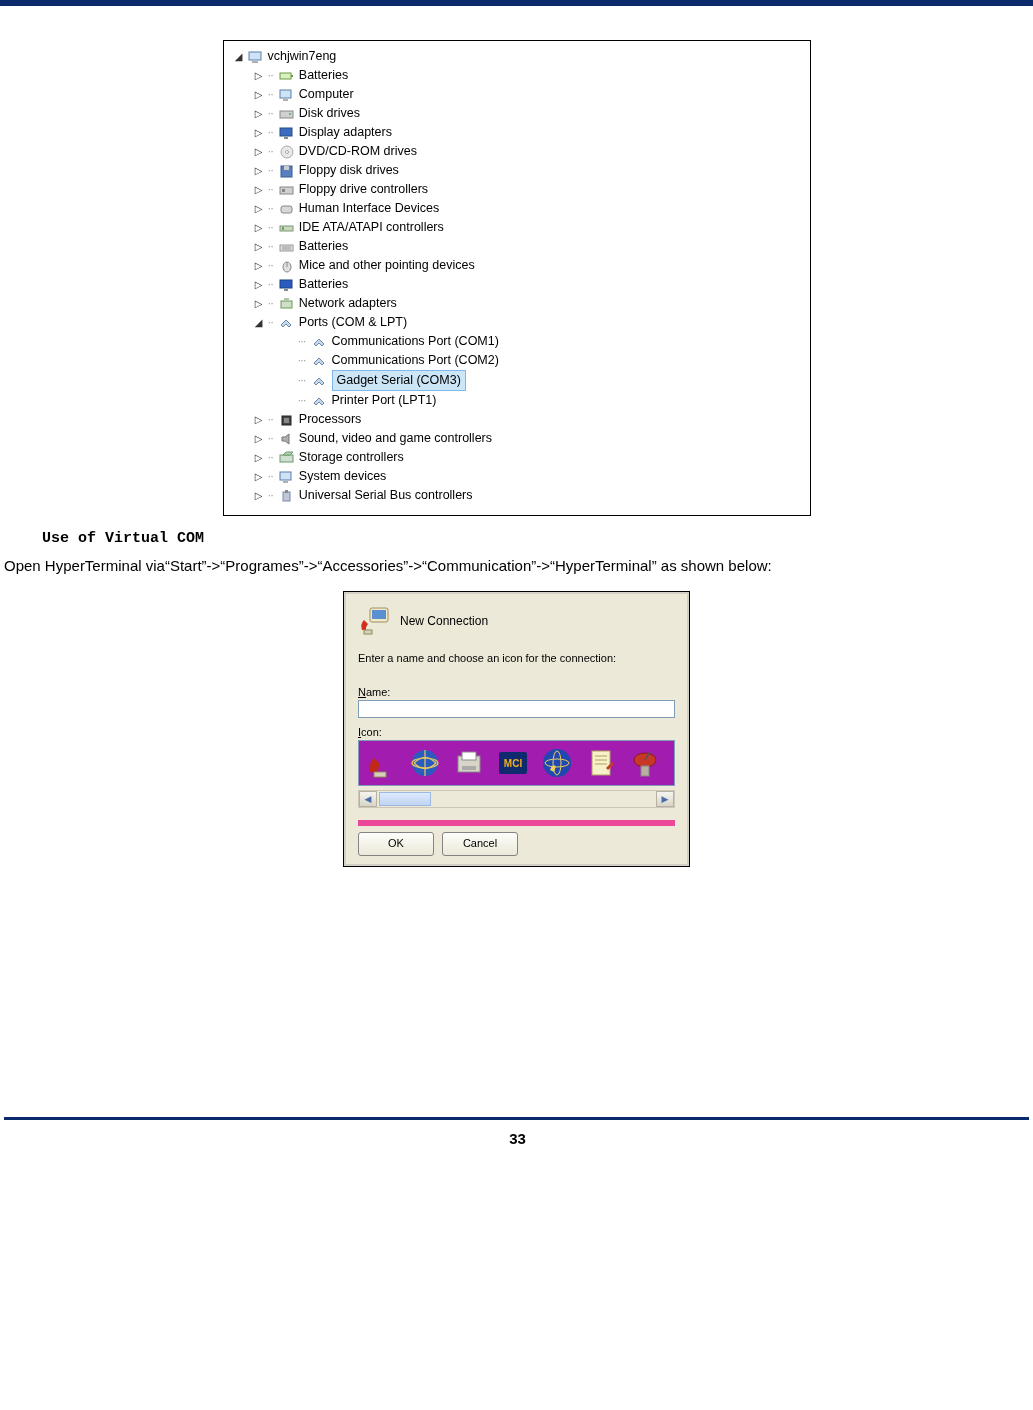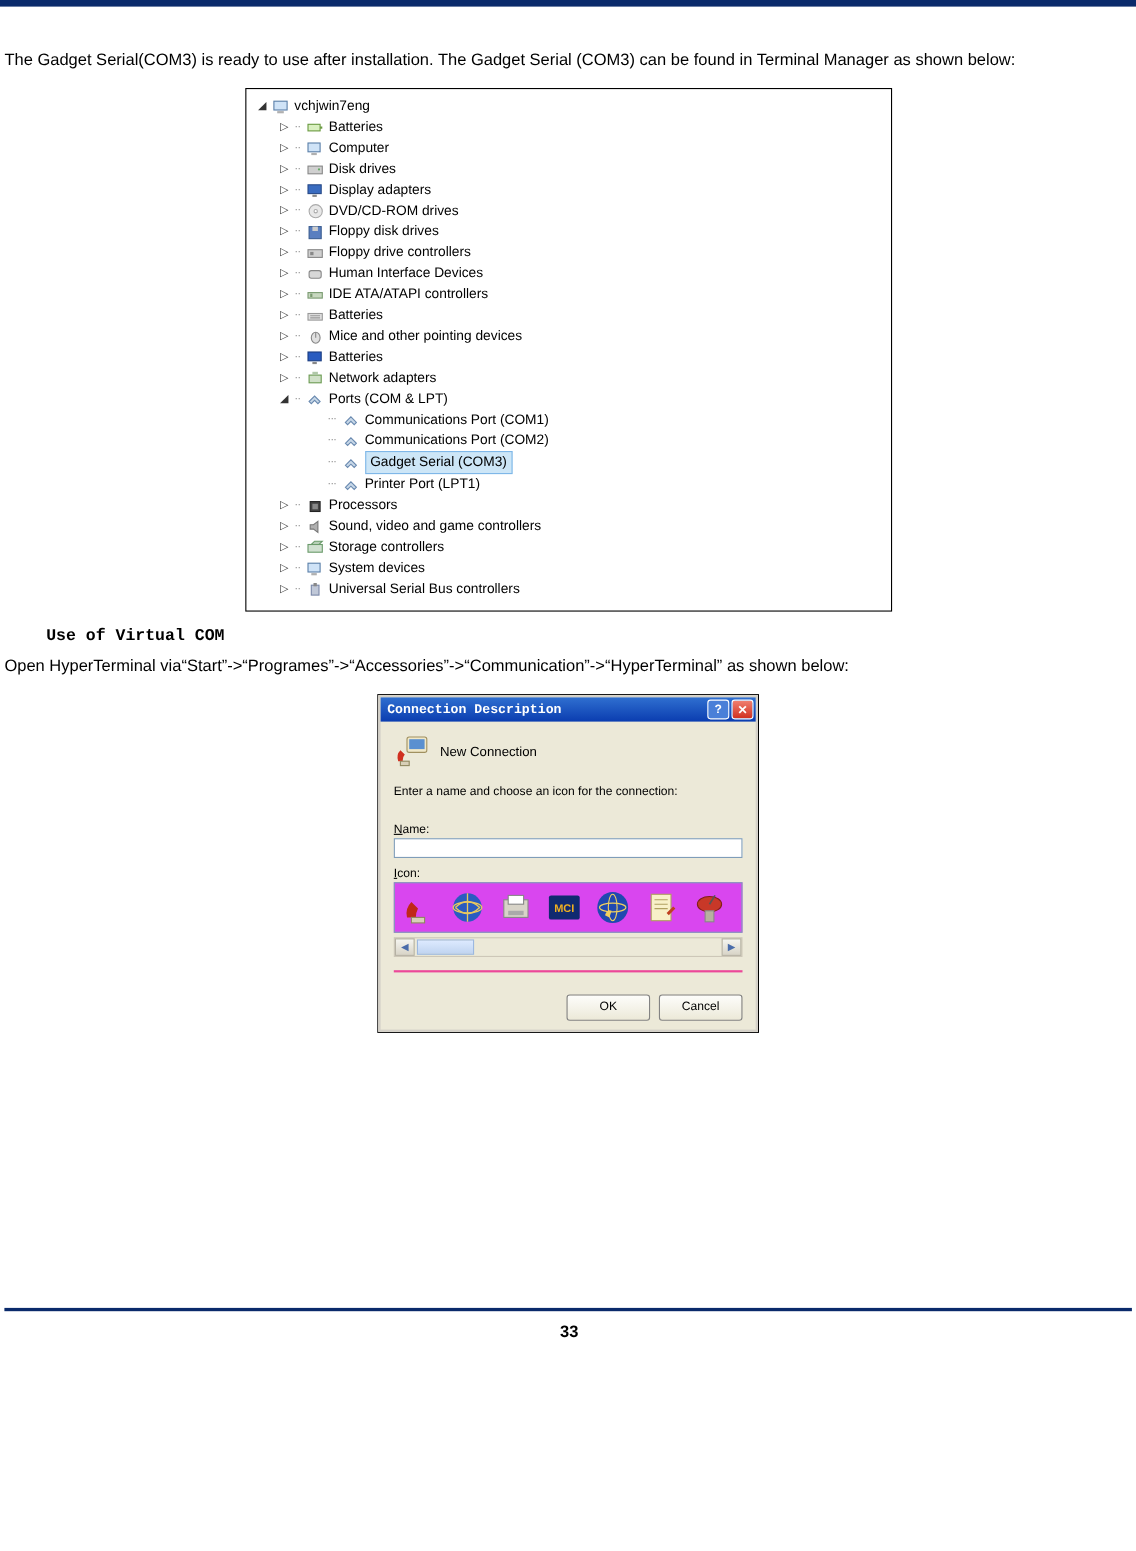--- a/index.html
+++ b/index.html
@@ -131,21 +131,21 @@
     height: 18px;
     border: 1px solid #7f9db9;
     background: #fff;
     box-sizing: border-box;
     margin-bottom: 8px;
   }
   .icon-list {
     display: flex;
     gap: 8px;
     border: 1px solid #7f9db9;
-    background: #d946ef;
+    background: #a21caf;
     padding: 4px;
     align-items: center;
     margin-bottom: 4px;
   }
   .conn-icon {
     width: 36px; height: 36px;
     display: flex; align-items: center; justify-content: center;
   }
   .scrollbar {
     height: 16px;
@@ -163,23 +163,23 @@
     display:flex; align-items:center; justify-content:center;
     font-size: 9px; color: #4a6caa;
   }
   .scroll-thumb {
     width: 50px; height: 12px;
     background: linear-gradient(#ddeaff,#c0d4f0);
     border: 1px solid #9cb8e0;
     margin-left: 2px;
   }
   .dlg-buttons {
-    display: flex; justify-content: flex-end; gap: 8px;
-    border-top: 2px solid #ec4899;
-    padding-top: 20px;
+    display: flex; justify-content: flex-start; gap: 8px;
+    border-top: 6px solid #ec4899;
+    padding-top: 6px;
   }
   .win-btn {
     width: 74px; height: 22px;
     background: linear-gradient(#fdfdfb, #ece9d8);
     border: 1px solid #838383;
     border-radius: 3px;
     font-size: 11px;
     line-height: 20px;
     text-align: center;
   }
@@ -195,21 +195,20 @@
     text-align: center;
   }
 </style>
 </head>
 <body>
 
 <div class="top-bar"></div>
 
 <div class="page">
 
-  <p class="body-text">The Gadget Serial(COM3) is ready to use after installation. The Gadget Serial (COM3) can be found in Terminal Manager as shown below:</p>
 
   <div class="devmgr-box">
     <div class="tree-row tree-root">
       <span class="collapse-glyph">◢</span>
       <span class="tree-icon">
         <svg class="ic-svg" width="16" height="14">
             <rect x="1" y="2" width="12" height="8" fill="#cfe3f7" stroke="#5a7fa8"></rect>
             <rect x="4" y="11" width="6" height="2" fill="#b0b0b0"></rect>
           </svg>
       </span>
@@ -461,29 +460,20 @@
         </div>
       </div>
   </div>
 
   <div class="section-heading">Use of Virtual COM</div>
 
   <p class="body-text">Open HyperTerminal via“Start”-&gt;“Programes”-&gt;“Accessories”-&gt;“Communication”-&gt;“HyperTerminal” as shown below:</p>
 
   <div class="dialog-wrap">
     <div class="dialog">
-      <div class="titlebar">
-        <span>Connection Description</span>
-        <div class="titlebar-right">
-          <div class="title-btn help">?</div>
-          <div class="title-btn close">
-            <span>✕</span>
-          </div>
-        </div>
-      </div>
       <div class="dialog-body">
         <div class="newconn-row">
           <div class="newconn-icon">
             <svg width="34" height="34">
               <rect x="12" y="4" width="18" height="14" rx="2" fill="#f0e8c8" stroke="#a09060"></rect>
               <rect x="14" y="6" width="14" height="9" fill="#5a90d0"></rect>
               <path d="M4 26 Q2 20 6 16 L10 20 Q8 22 8 26 Z" fill="#d03020"></path>
               <rect x="6" y="26" width="8" height="4" fill="#d8d0b8" stroke="#908860"></rect>
             </svg>
           </div>

